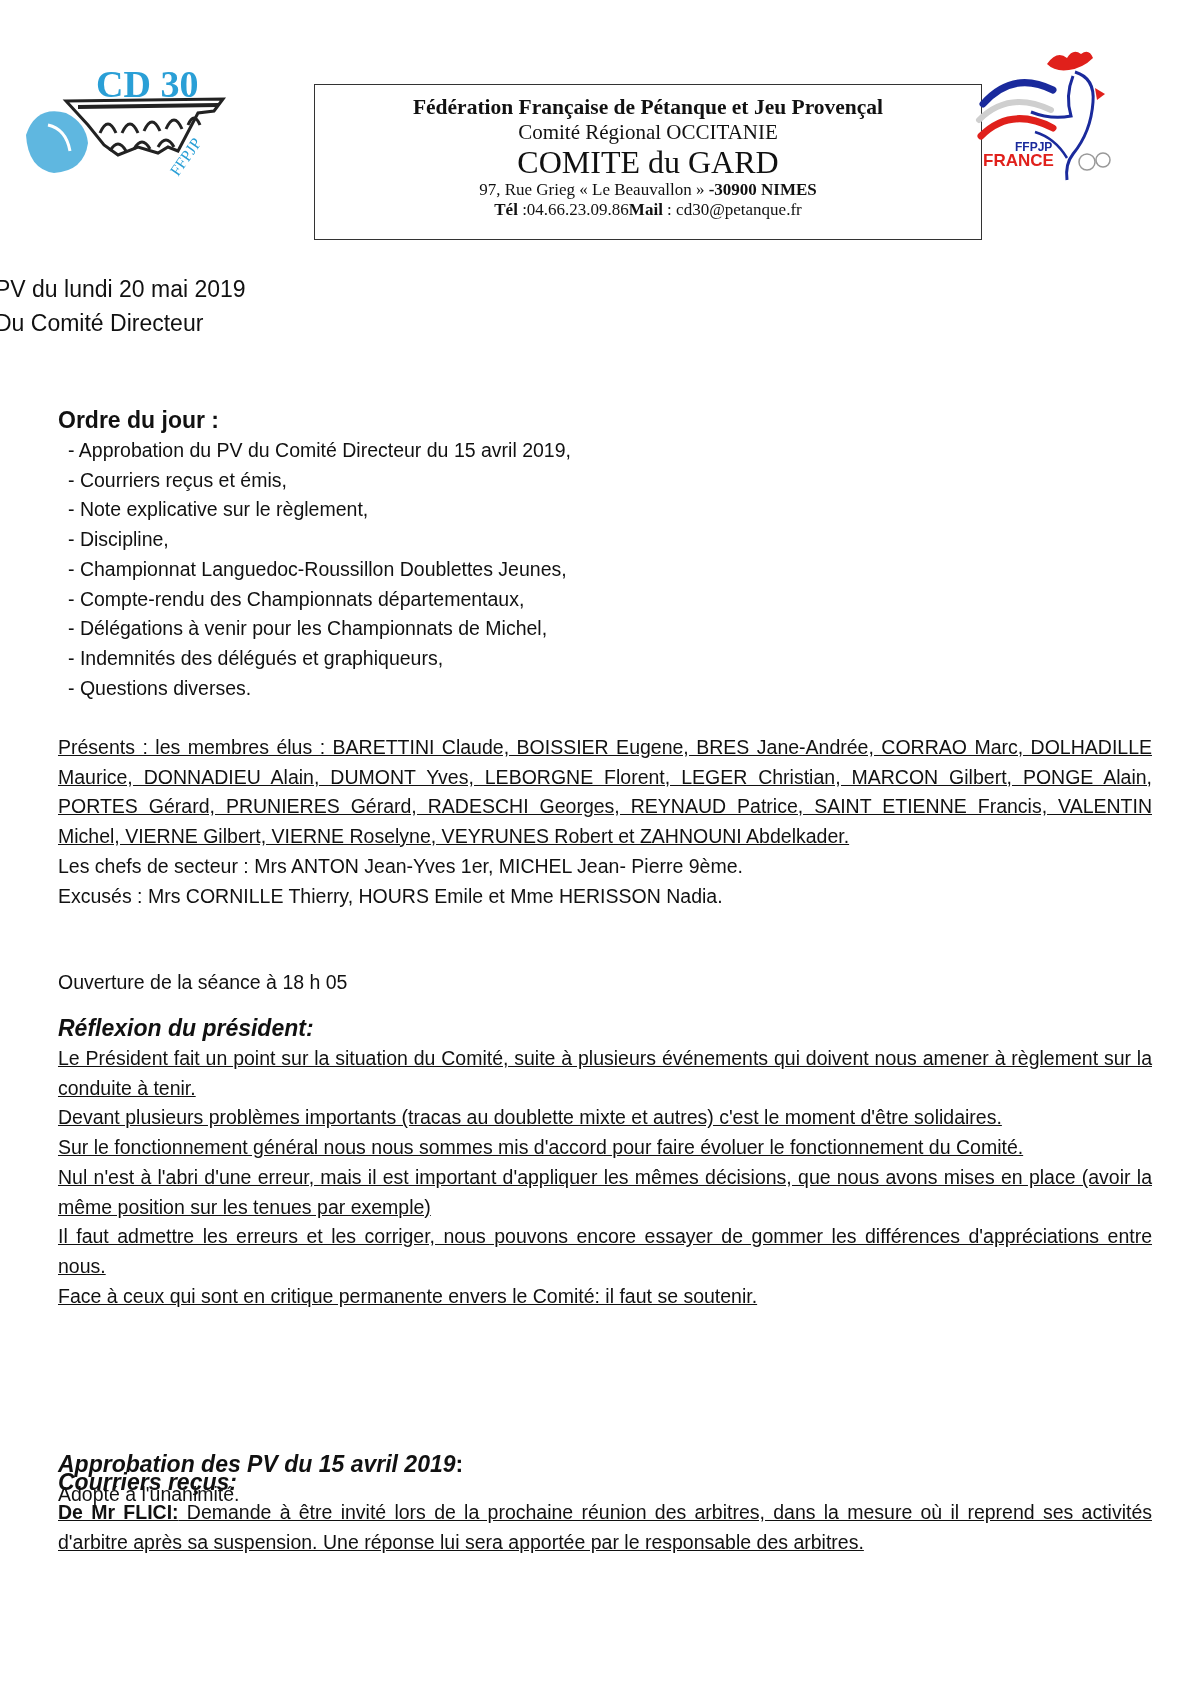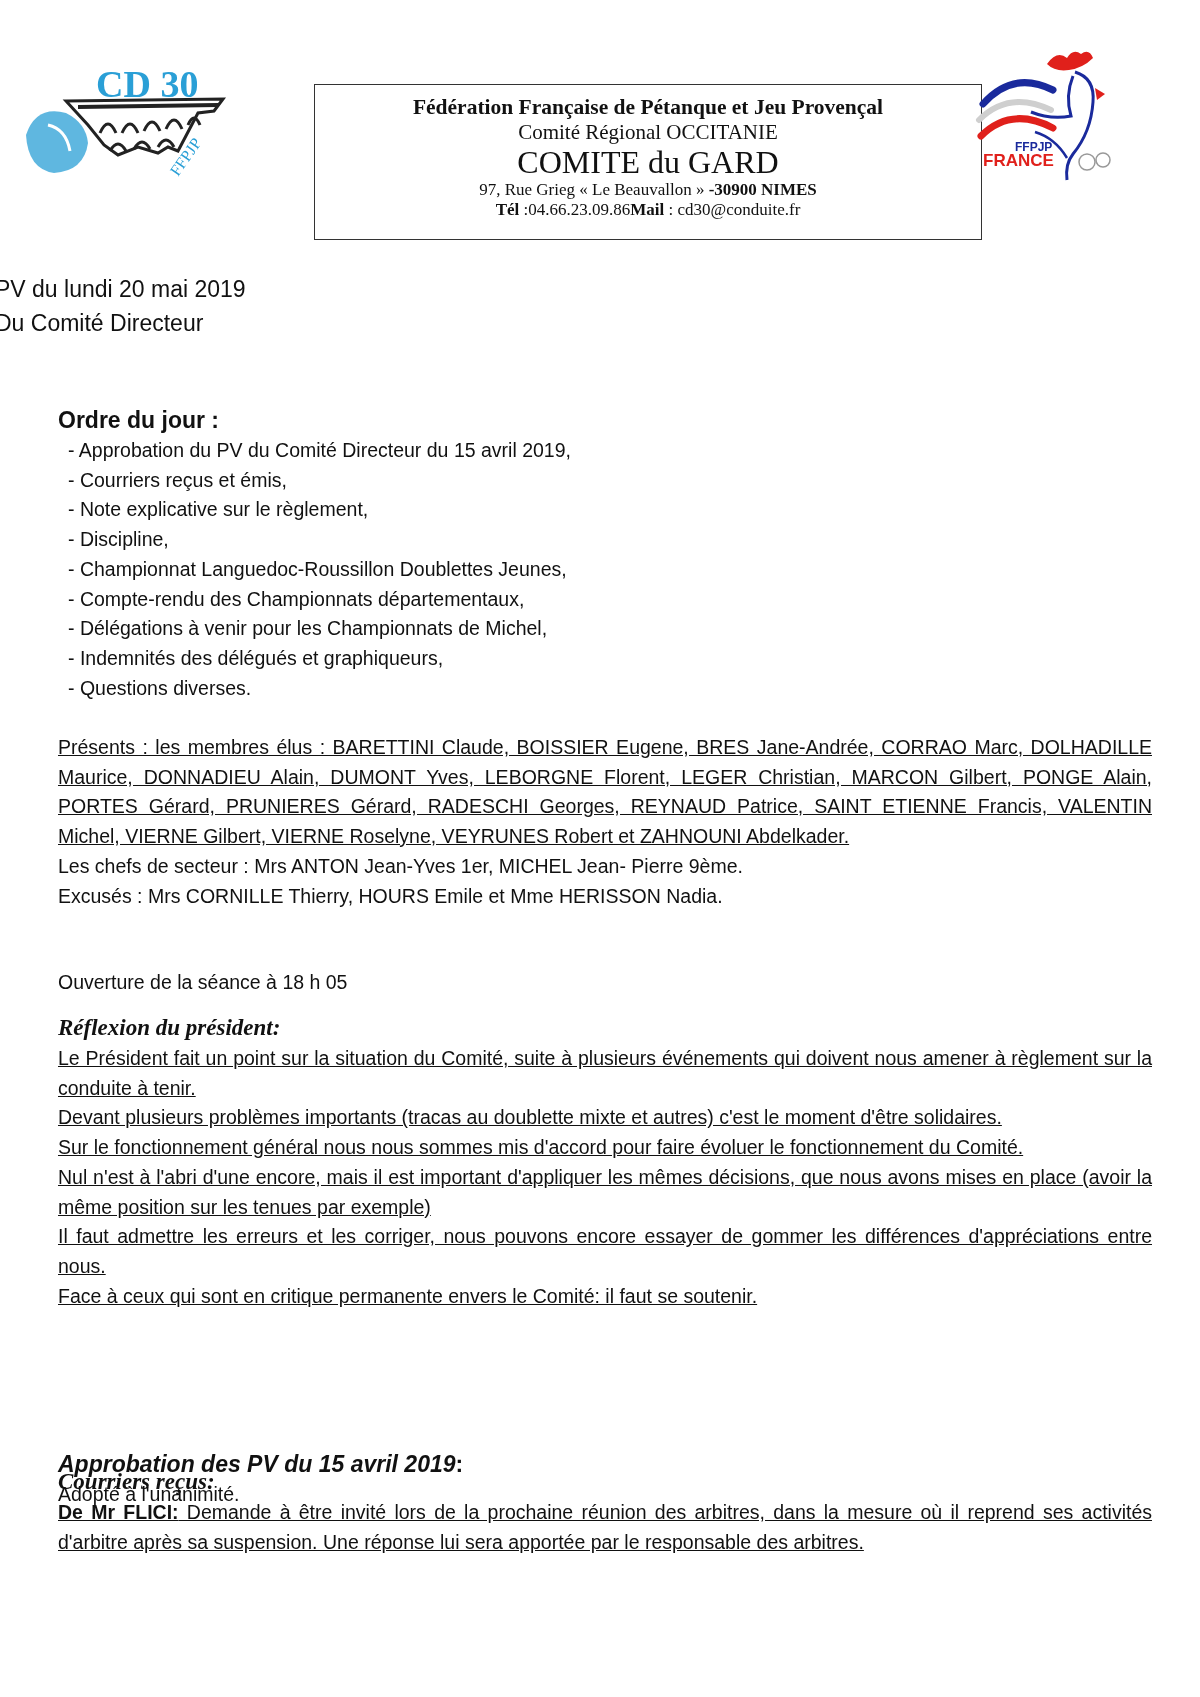--- a/index.html
+++ b/index.html
@@ -14,21 +14,21 @@
     .hb-fed { font-weight: bold; font-size: 21.5px; margin-top: 9px; line-height: 26px; }
     .hb-region { font-size: 21px; line-height: 24px; }
     .hb-comite { font-size: 32px; line-height: 36px; }
     .hb-addr { font-size: 17px; line-height: 20px; }
     .hb-tel { font-size: 17px; line-height: 20px; }
     .title-block { position: absolute; left: 0; width: 1200px; top: 272px; font-size: 23px; line-height: 34px; font-family: "Liberation Sans", sans-serif; }
     .title-block div { padding-left: 0; }
     .title-line { margin-left: 0; position: relative; left: -5px; }
     .section { position: absolute; left: 58px; width: 1094px; font-family: "Liberation Sans", sans-serif; font-size: 19.5px; line-height: 29.7px; }
     h2 { margin: 0; font-size: 23px; font-weight: bold; line-height: 32px; }
-    h2.it { font-style: italic; font-family: Liberation Serif, serif; }
+    h2.it { font-style: italic; }
     ul.agenda { list-style: none; margin: 0; padding: 0 0 0 10px; }
     ul.agenda li::before { content: "- "; }
     p { margin: 0; }
     .just { text-align: justify; text-decoration: underline; }
     .bold { font-weight: bold; }
   </style>
 </head>
 <body>
 
 <div class="logo-left">
@@ -53,21 +53,21 @@
 </div>
 
 <div class="header-box">
   <div class="hb-fed">Fédération Française de Pétanque et Jeu Provençal</div>
   <div class="hb-region">Comité Régional OCCITANIE</div>
   <div class="hb-comite">COMITE du GARD</div>
   <div class="hb-addr">
     <span>97, Rue Grieg « Le Beauvallon » </span><b> -30900 NIMES</b>
   </div>
   <div class="hb-tel">
-    <b>Tél</b><span> :04.66.23.09.86</span><b>Mail</b><span> : cd30@conduite.fr</span>
+    <b>Tél</b><span> :04.66.23.09.86</span><b>Mail</b><span> : cd30@petanque.fr</span>
   </div>
 </div>
 
 <div class="logo-right">
   <svg width="150" height="145" viewBox="0 0 150 145">
     <path d="M72 22 q10 -14 20 -6 q6 -10 14 -4 q8 -6 12 4 q-10 10 -24 12 q-14 2 -22 -6 Z" fill="#e0201b"></path>
     <path d="M100 30 q20 6 18 30 q-2 30 -20 52 q-8 10 -6 26" fill="none" stroke="#1a2a9c" stroke-width="3"></path>
     <path d="M98 34 q-8 20 -2 40 q-20 4 -40 -4" fill="none" stroke="#1a2a9c" stroke-width="3"></path>
     <path d="M120 46 l10 6 l-8 6 Z" fill="#e0201b"></path>
     <path d="M8 62 q30 -34 70 -14" fill="none" stroke="#1a2a9c" stroke-width="7" stroke-linecap="round"></path>
@@ -109,21 +109,21 @@
 
 <div class="section" style="top: 968px;">
   <p>Ouverture de la séance à 18 h 05</p>
 </div>
 
 <div class="section" style="top: 1012px;">
   <h2 class="it">Réflexion du président:</h2>
   <p class="just">Le Président fait un point sur la situation du Comité, suite à plusieurs événements qui doivent nous amener à règlement sur la conduite à tenir.</p>
   <p class="just">Devant plusieurs problèmes importants (tracas au doublette mixte et autres) c'est le moment d'être solidaires.</p>
   <p class="just">Sur le fonctionnement général nous nous sommes mis d'accord pour faire évoluer le fonctionnement du Comité.</p>
-  <p class="just">Nul n'est à l'abri d'une encore, mais il est important d'appliquer les mêmes décisions, que nous avons mises en place (avoir la même position sur les tenues par exemple)</p>
+  <p class="just">Nul n'est à l'abri d'une erreur, mais il est important d'appliquer les mêmes décisions, que nous avons mises en place (avoir la même position sur les tenues par exemple)</p>
   <p class="just">Il faut admettre les erreurs et les corriger, nous pouvons encore essayer de gommer les différences d'appréciations entre nous.</p>
   <p class="just">Face à ceux qui sont en critique permanente envers le Comité: il faut se soutenir.</p>
 </div>
 
 <div class="section" style="top: 1448px;">
   <h2><i>Approbation des PV du 15 avril 2019</i><span>:</span></h2>
   <p>Adopté à l'unanimité.</p>
 </div>
 
 <div class="section" style="top: 1466px;">

